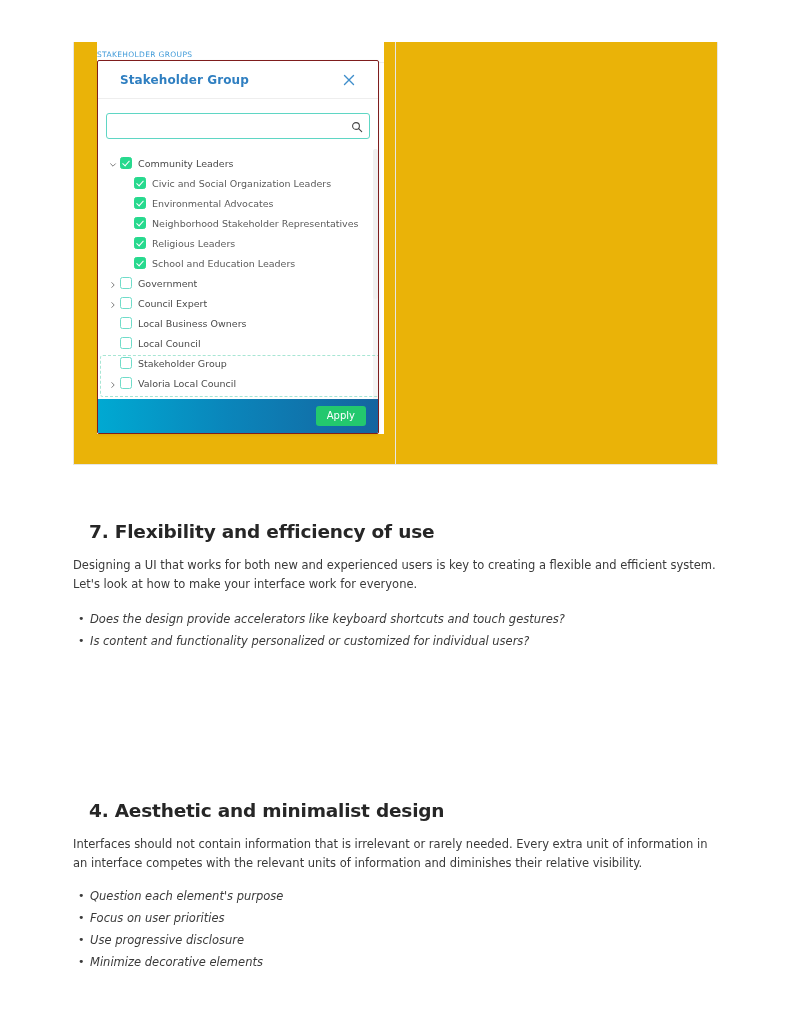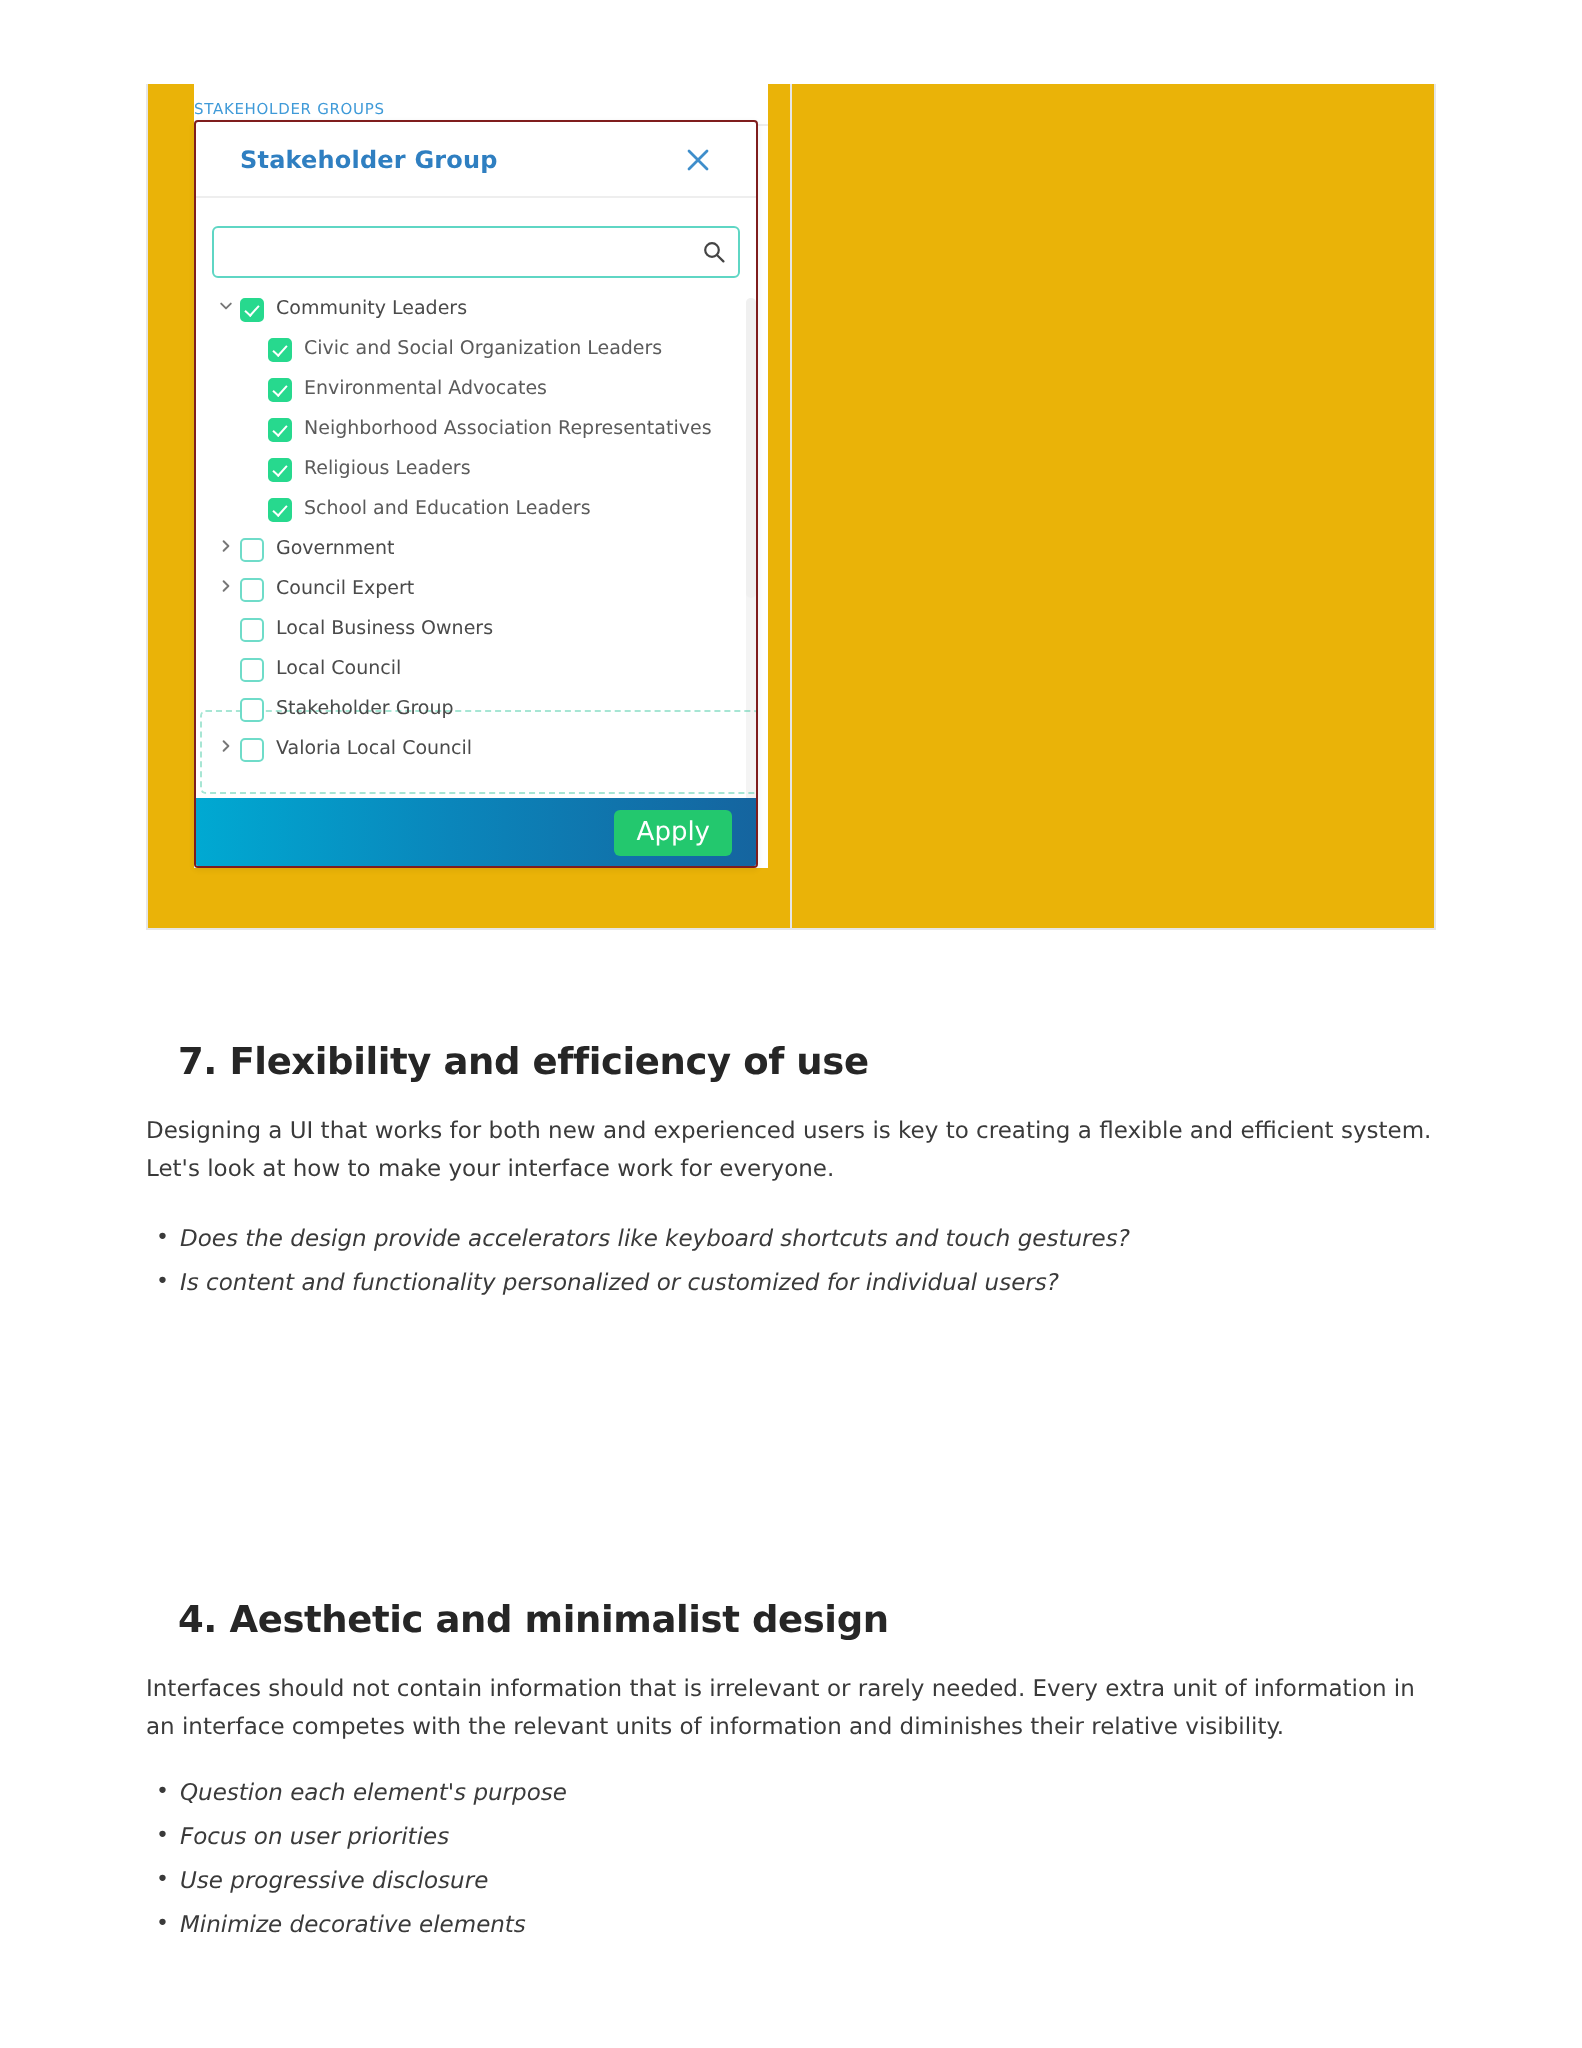--- a/index.html
+++ b/index.html
@@ -176,21 +176,21 @@
     width: 5px;
     height: 150px;
     background: #f0f0f0;
     border-radius: 3px;
   }
 
   .tree-row {
     position: relative;
     height: 20px;
     display: flex;
-    align-items: flex-start;
+    align-items: flex-end;
     padding-left: 8px;
     box-sizing: border-box;
   }
   .caret {
     width: 14px;
     flex: 0 0 14px;
     display: flex;
     align-items: center;
     justify-content: center;
     cursor: pointer;
@@ -258,21 +258,21 @@
     background: linear-gradient(90deg, #00a9d2 0%, #0a86bb 45%, #15649f 100%);
     display: flex;
     align-items: center;
     justify-content: flex-end;
     padding-right: 14px;
     box-sizing: border-box;
   }
   .apply-btn {
     background: #23c86e;
     color: #ffffff;
-    font-size: 13px;
+    font-size: 10px;
     font-family: "DejaVu Sans", sans-serif;
     border: none;
     border-radius: 3px;
     padding: 5px 11px;
     cursor: pointer;
     line-height: 1;
   }
 
   
   .doc {
@@ -376,21 +376,21 @@
               <div class="tree-row lvl1">
                 <span class="cb checked"></span>
                 <span class="tree-label">Civic and Social Organization Leaders</span>
               </div>
               <div class="tree-row lvl1">
                 <span class="cb checked"></span>
                 <span class="tree-label">Environmental Advocates</span>
               </div>
               <div class="tree-row lvl1">
                 <span class="cb checked"></span>
-                <span class="tree-label">Neighborhood Association Representatives</span>
+                <span class="tree-label">Neighborhood Stakeholder Representatives</span>
               </div>
               <div class="tree-row lvl1">
                 <span class="cb checked"></span>
                 <span class="tree-label">Religious Leaders</span>
               </div>
               <div class="tree-row lvl1">
                 <span class="cb checked"></span>
                 <span class="tree-label">School and Education Leaders</span>
               </div>
               <div class="tree-row lvl0">

